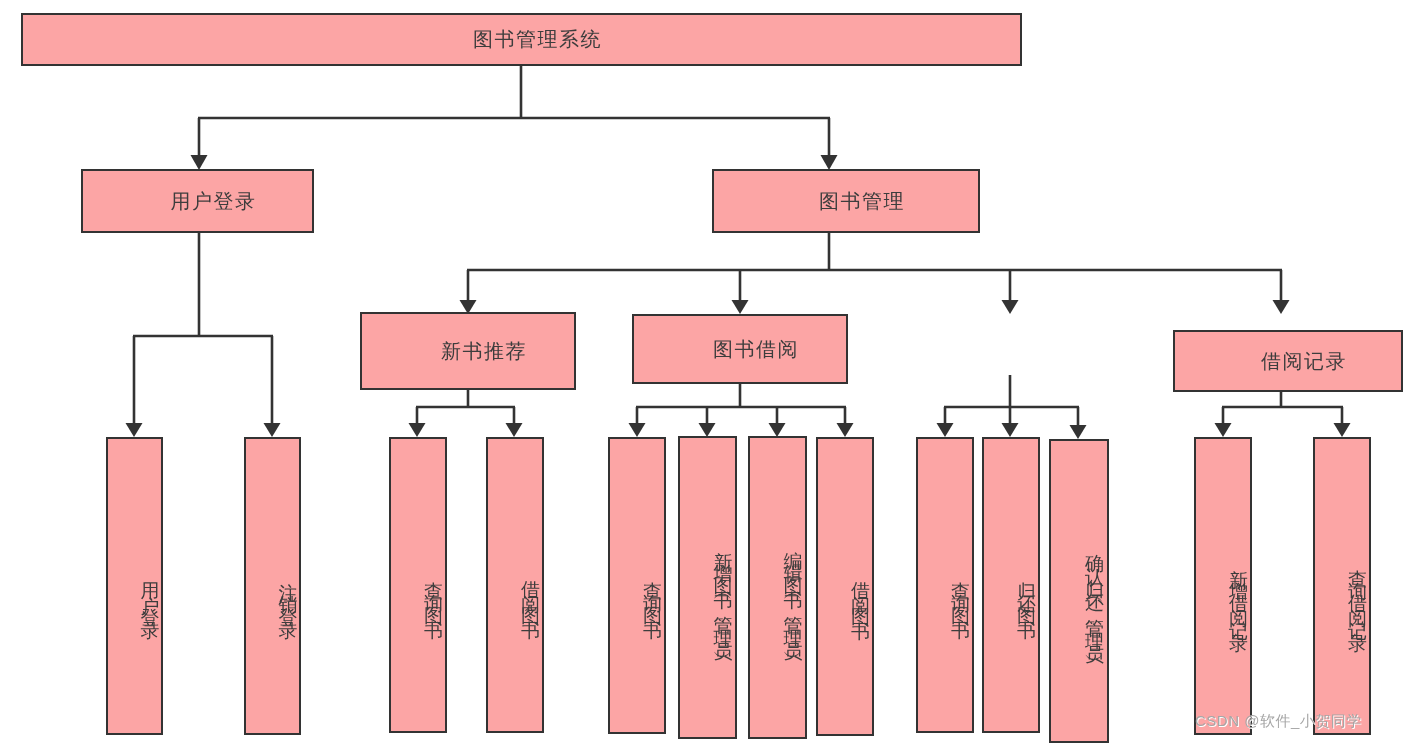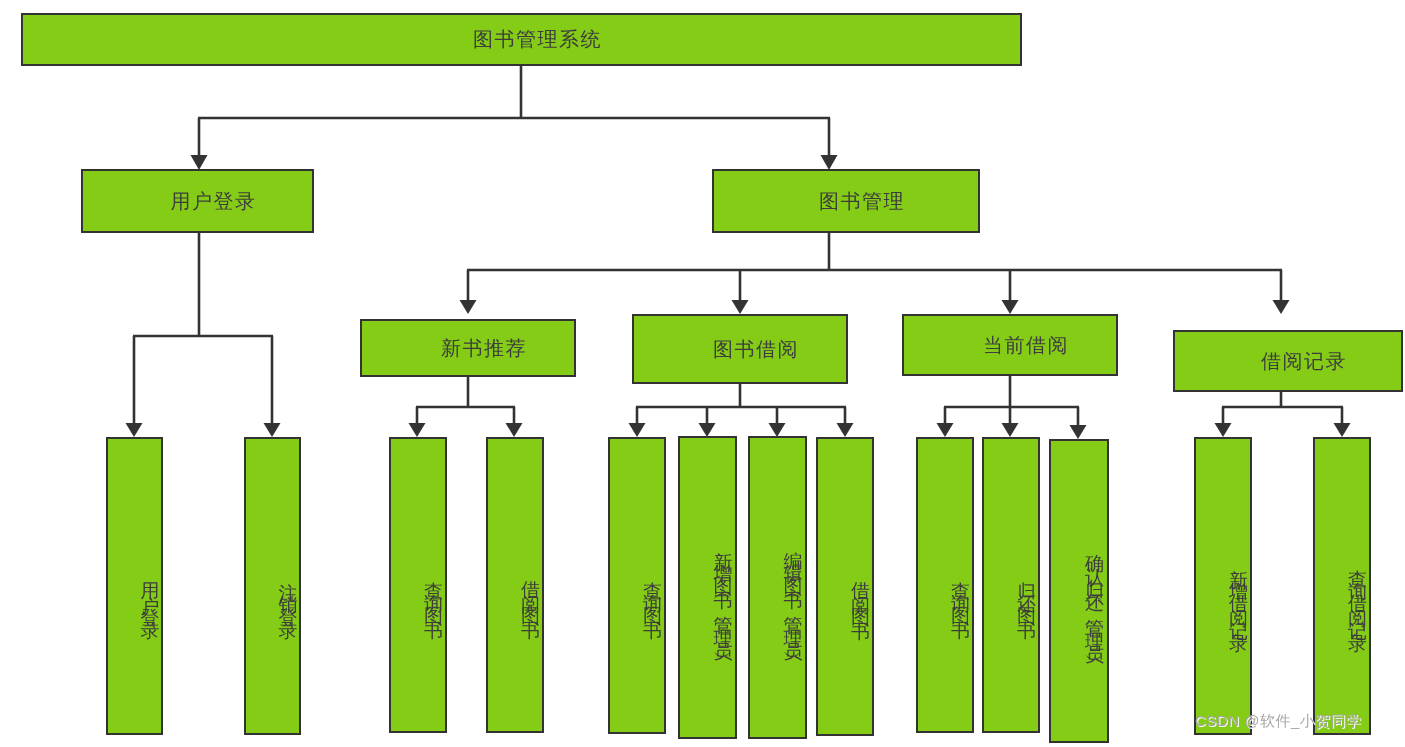--- a/index.html
+++ b/index.html
@@ -26,21 +26,21 @@
     stroke: var(--line, #333333);
     stroke-width: 2.6;
   }
   .connectors polygon {
     fill: var(--line, #333333);
   }
   .node {
     position: absolute;
     box-sizing: border-box;
     border: 2.5px solid var(--line, #333333);
-    background: #84cc16;
+    background: #fca5a5;
     display: flex;
     align-items: center;
     justify-content: center;
     color: var(--text, #3d3d3d);
     padding-left: 32px;
   }
   .h-node {
     font-size: 20px;
     letter-spacing: 1.5px;
     white-space: nowrap;
@@ -146,23 +146,22 @@
       <line x1="1342" y1="407" x2="1342" y2="424"></line>
       <polygon points="1333.5,423 1350.5,423 1342,437"></polygon>
     </g>
   </svg>
 
   <div class="node h-node" style="left:21px; top:13px; width:1001px; height:53px;">图书管理系统</div>
 
   <div class="node h-node" style="left:81px; top:169px; width:233px; height:64px;">用户登录</div>
   <div class="node h-node" style="left:712px; top:169px; width:268px; height:64px;">图书管理</div>
 
-  <div class="node h-node" style="left:360px; top:319px; width:216px; height:58px;">新书推荐</div>
+  <div class="node h-node" style="left:360px; top:312px; width:216px; height:78px;">新书推荐</div>
   <div class="node h-node" style="left:632px; top:314px; width:216px; height:70px;">图书借阅</div>
-  <div class="node h-node" style="left:902px; top:314px; width:216px; height:62px;">当前借阅</div>
   <div class="node h-node" style="left:1173px; top:314px; width:230px; height:62px;margin-top:16px;">借阅记录</div>
 
   <div class="node v-node" style="left:106px; top:437px; width:57px; height:298px;">
     <span>用户登录</span>
   </div>
   <div class="node v-node" style="left:244px; top:437px; width:57px; height:298px;">
     <span>注销登录</span>
   </div>
 
   <div class="node v-node" style="left:389px; top:437px; width:58px; height:296px;">

